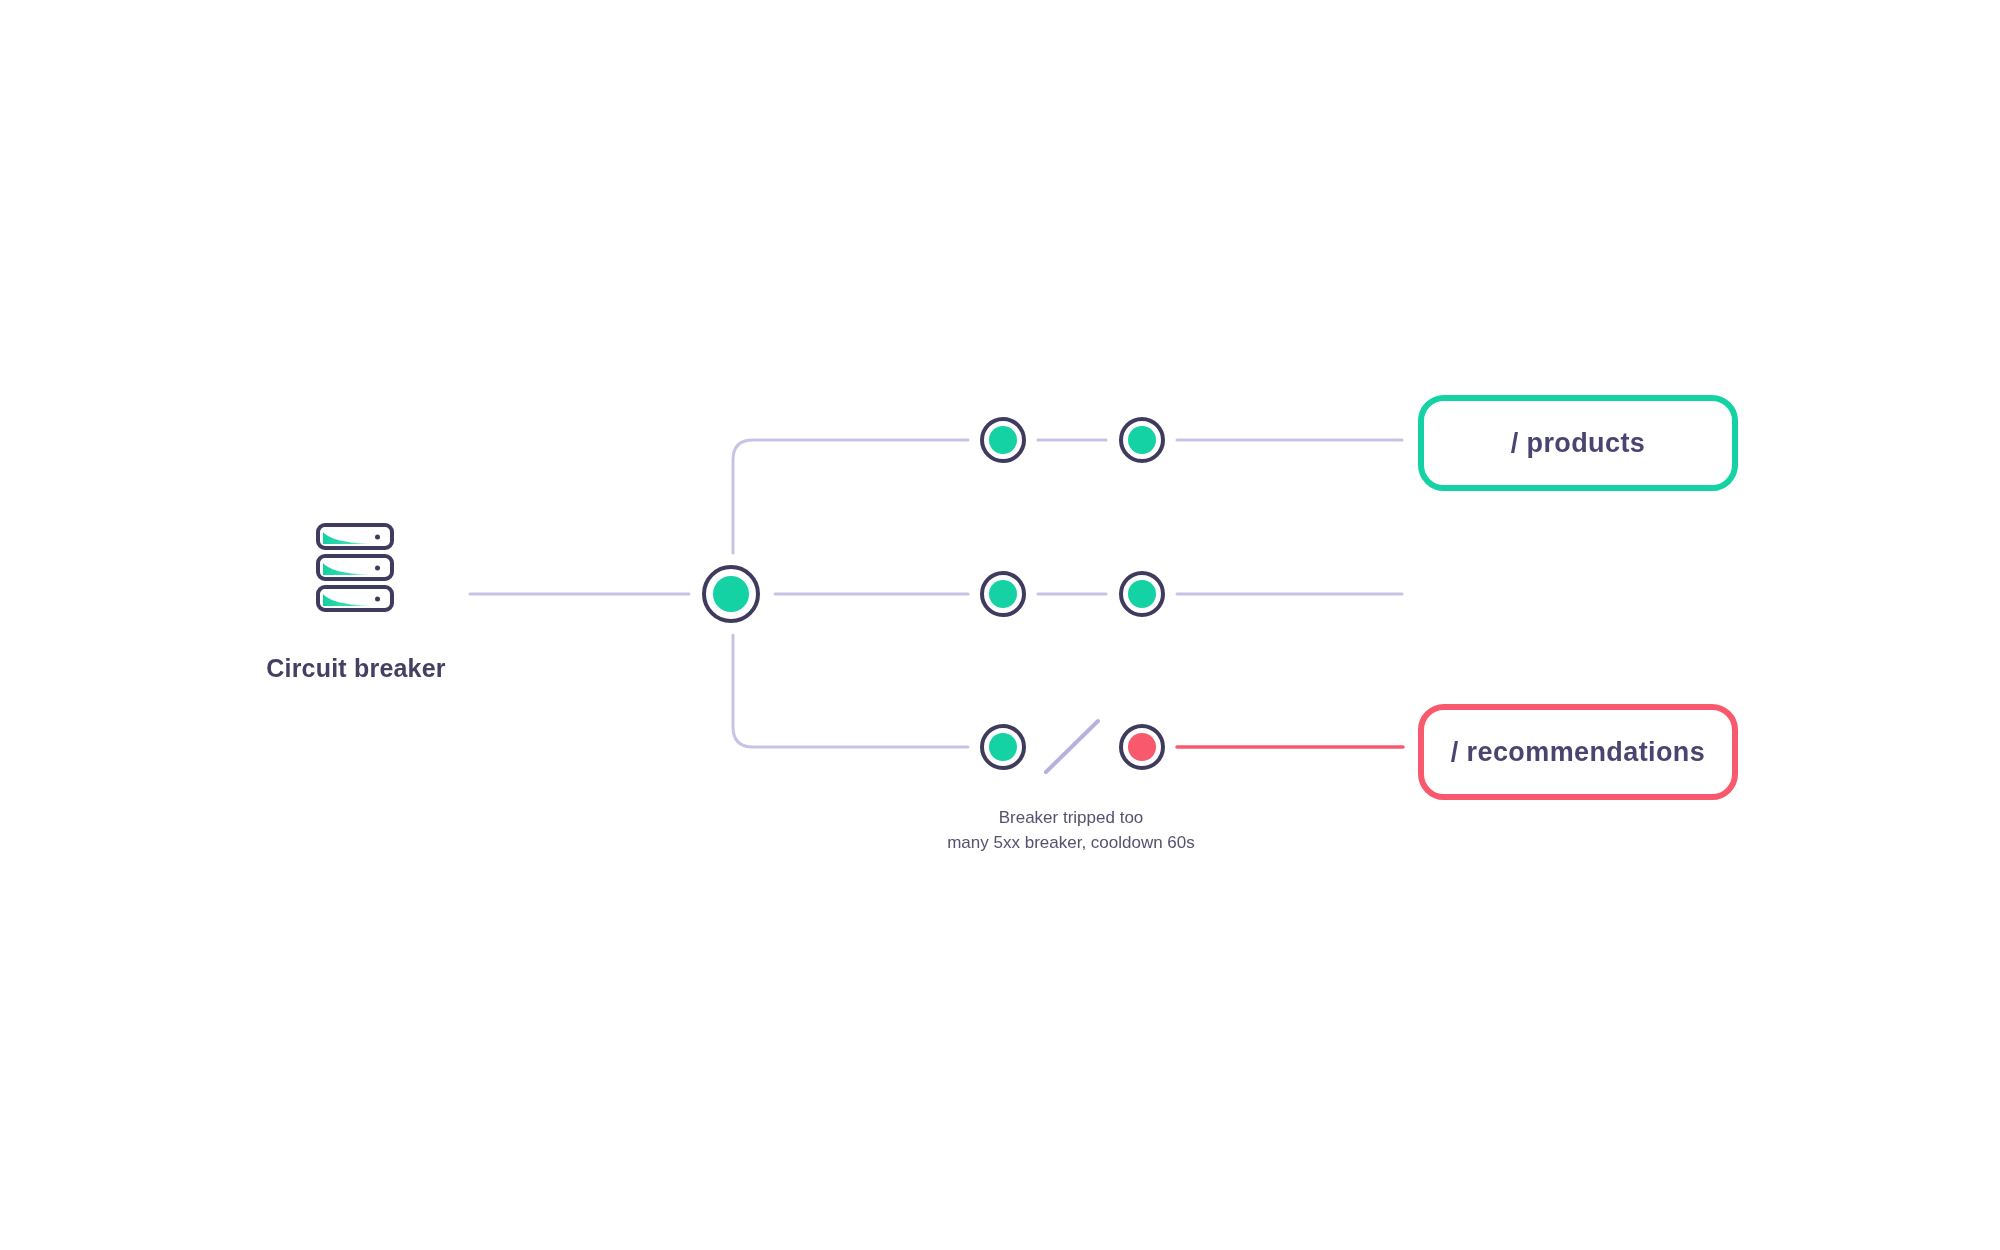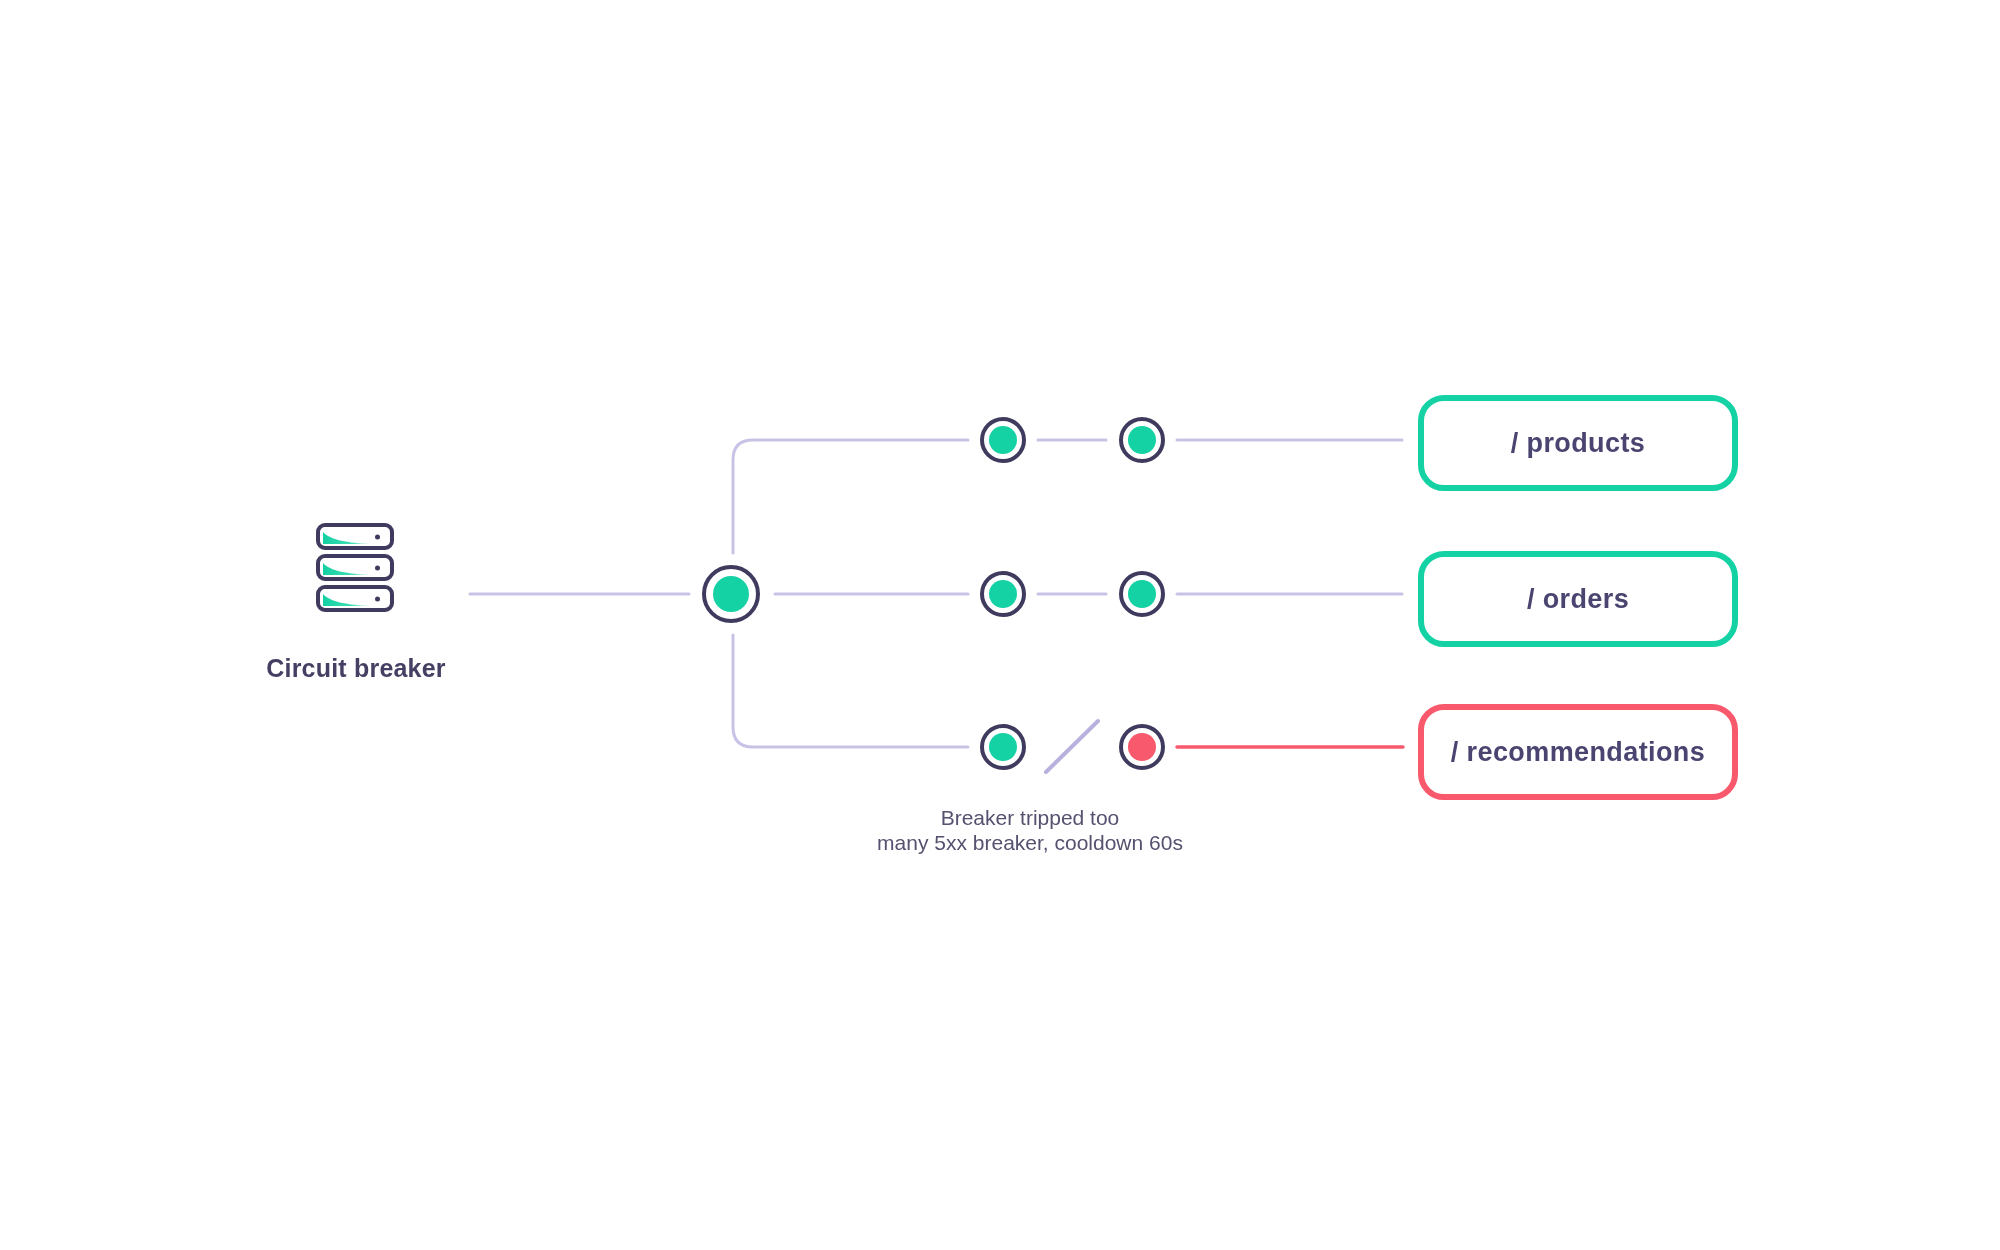--- a/index.html
+++ b/index.html
@@ -48,22 +48,22 @@
 
   
   .endpoint{position:absolute;left:1418px;width:320px;height:96px;background:#fff;
     border:6px solid var(--teal);border-radius:26px;display:flex;align-items:center;
     justify-content:center;font-size:27px;font-weight:600;color:var(--text);
     letter-spacing:0.4px;}
   .endpoint.err{border-color:var(--red);}
   .ep-products{top:395px;} .ep-orders{top:551px;} .ep-recommendations{top:704px;}
 
   
-  .caption{position:absolute;left:870px;top:805px;width:320px;text-align:center;
-    font-size:21px;line-height:25px;color:var(--caption);}
+  .caption{position:absolute;left:911px;top:805px;width:320px;text-align:center;
+    font-size:17px;line-height:25px;color:var(--caption);}
 </style>
 </head>
 <body>
 
 <div class="canvas">
 
   <svg class="connector-layer" viewBox="0 0 2000 1250" xmlns="http://www.w3.org/2000/svg" aria-hidden="true">
     <defs>
       <linearGradient id="wedge" x1="0" y1="0" x2="1" y2="0">
         <stop offset="0" stop-color="#12d0a2"></stop>
@@ -122,21 +122,20 @@
     <span class="core"></span>
   </div>
   <div class="node hop n-r3c1">
     <span class="core"></span>
   </div>
   <div class="node hop err n-r3c2">
     <span class="core"></span>
   </div>
 
   <div class="endpoint ep-products">/ products</div>
-  <div class="endpoint ep-orders">/ orders</div>
   <div class="endpoint err ep-recommendations">/ recommendations</div>
 
   <div class="caption">
     <div>Breaker tripped too</div>
     <div>many 5xx breaker, cooldown 60s</div>
   </div>
 
 </div>
 
 </body></html>

